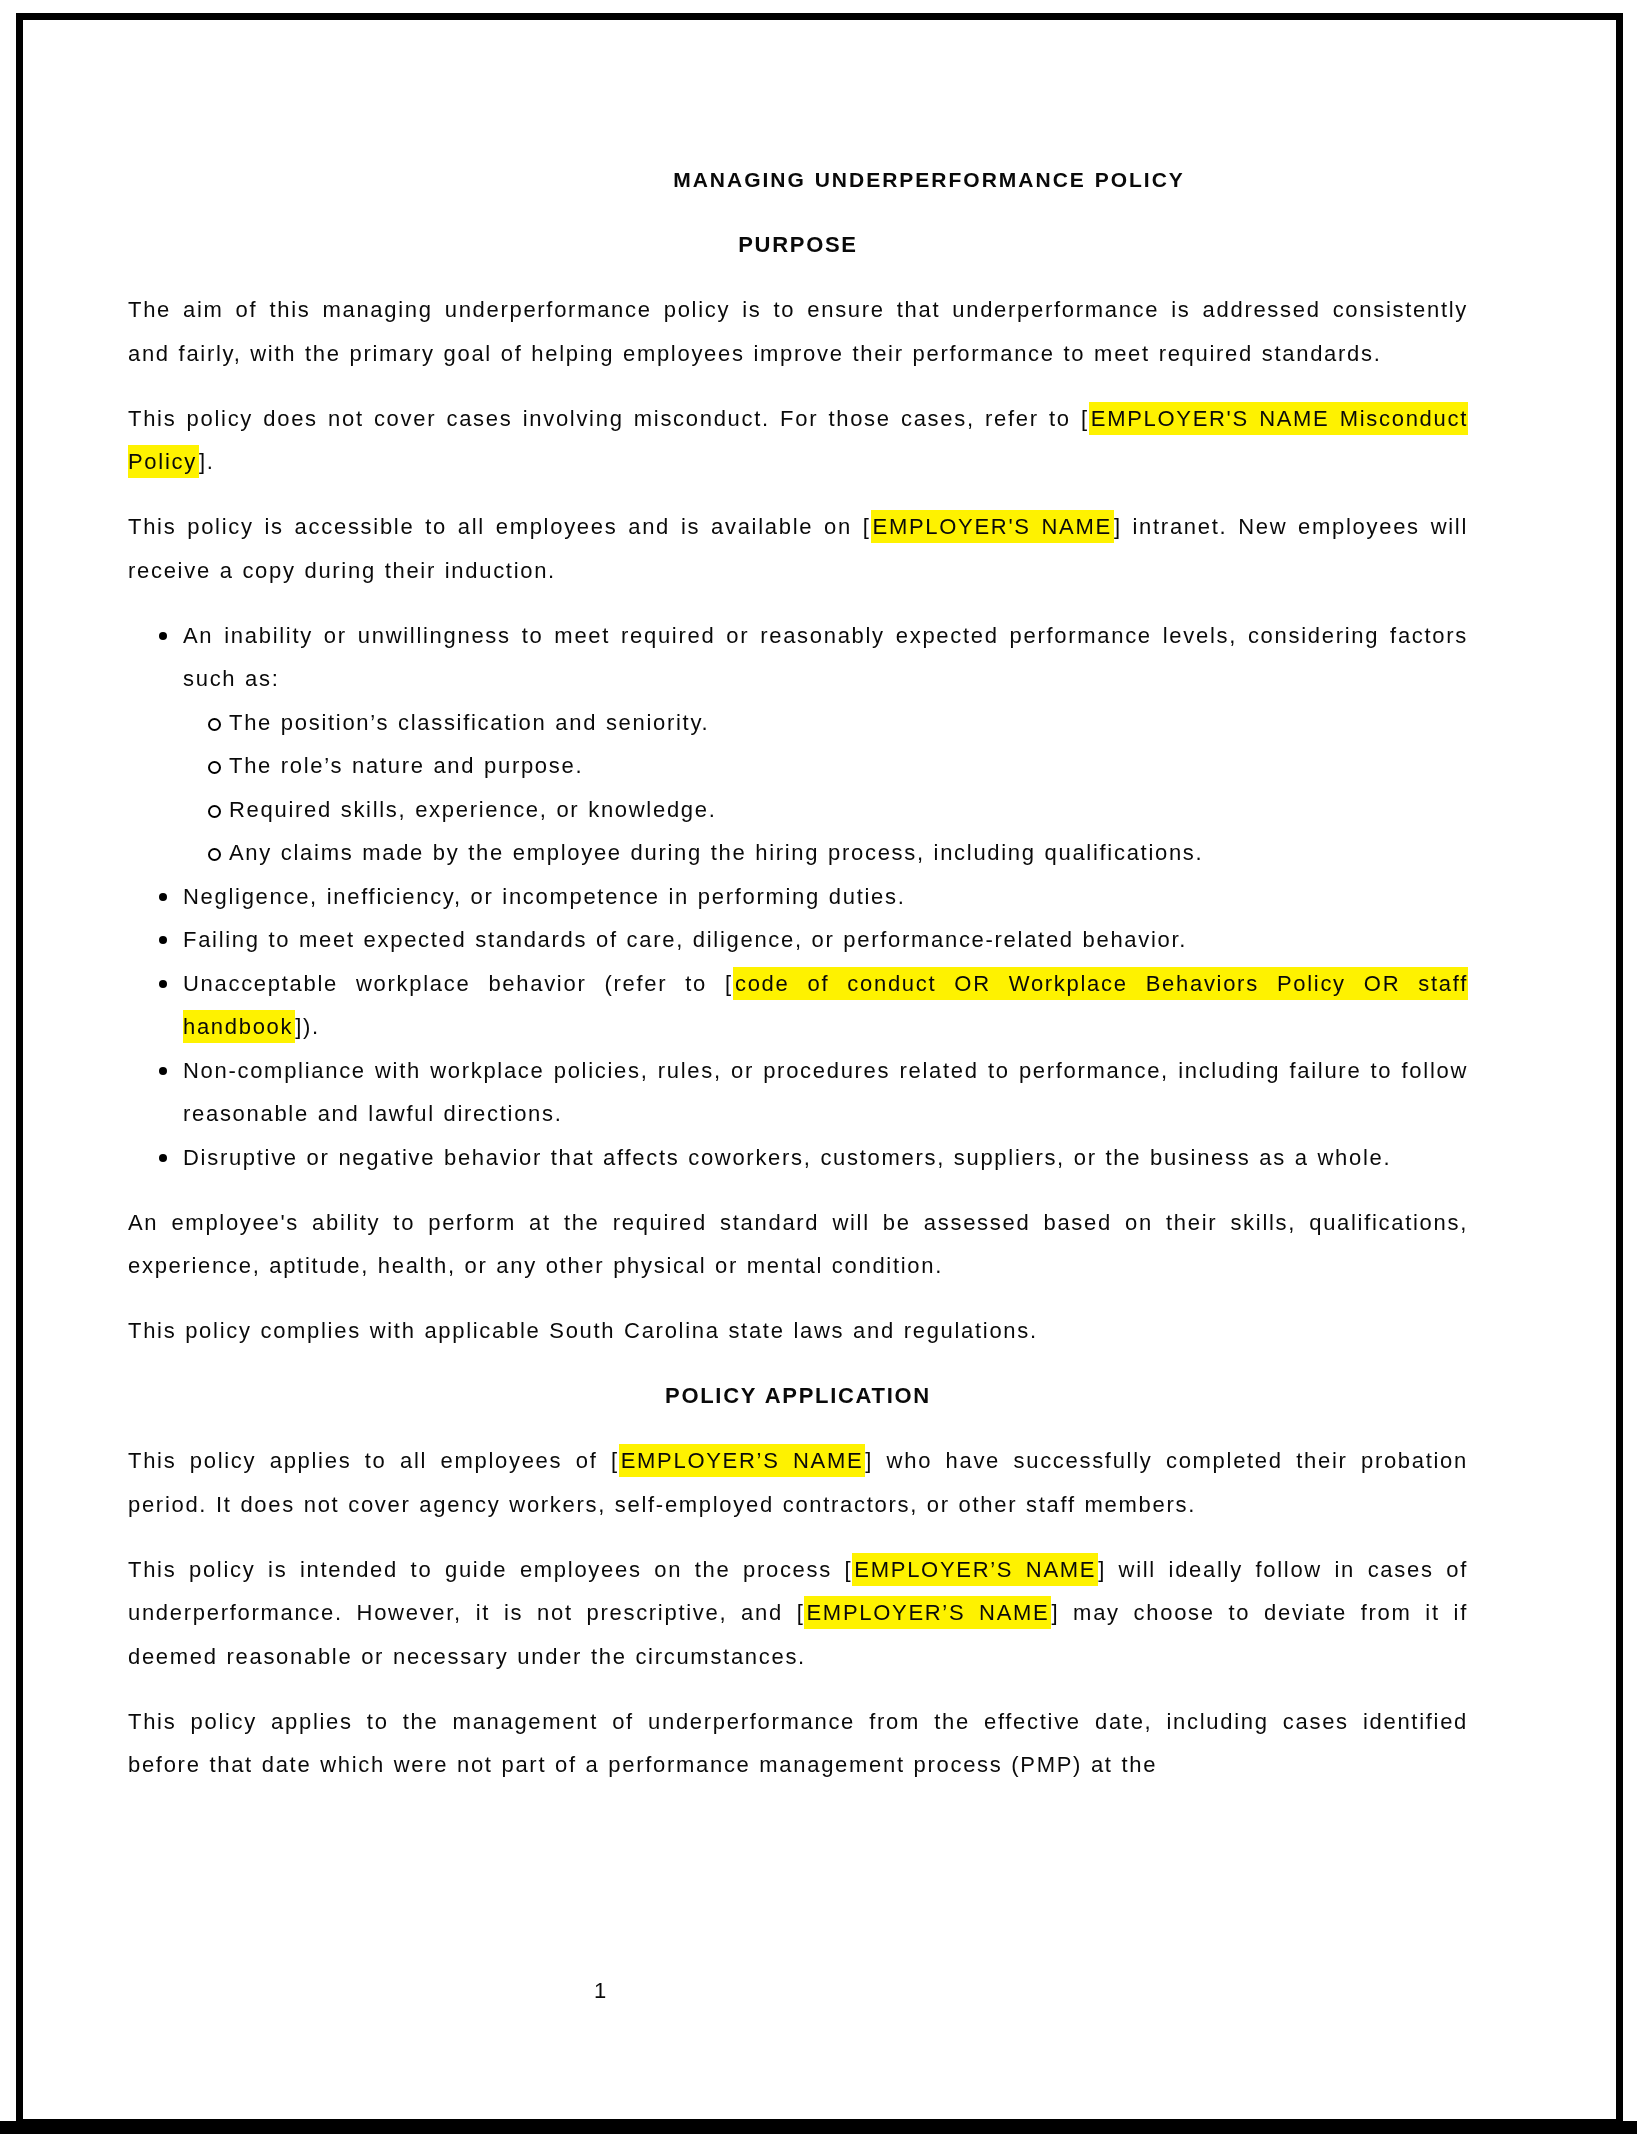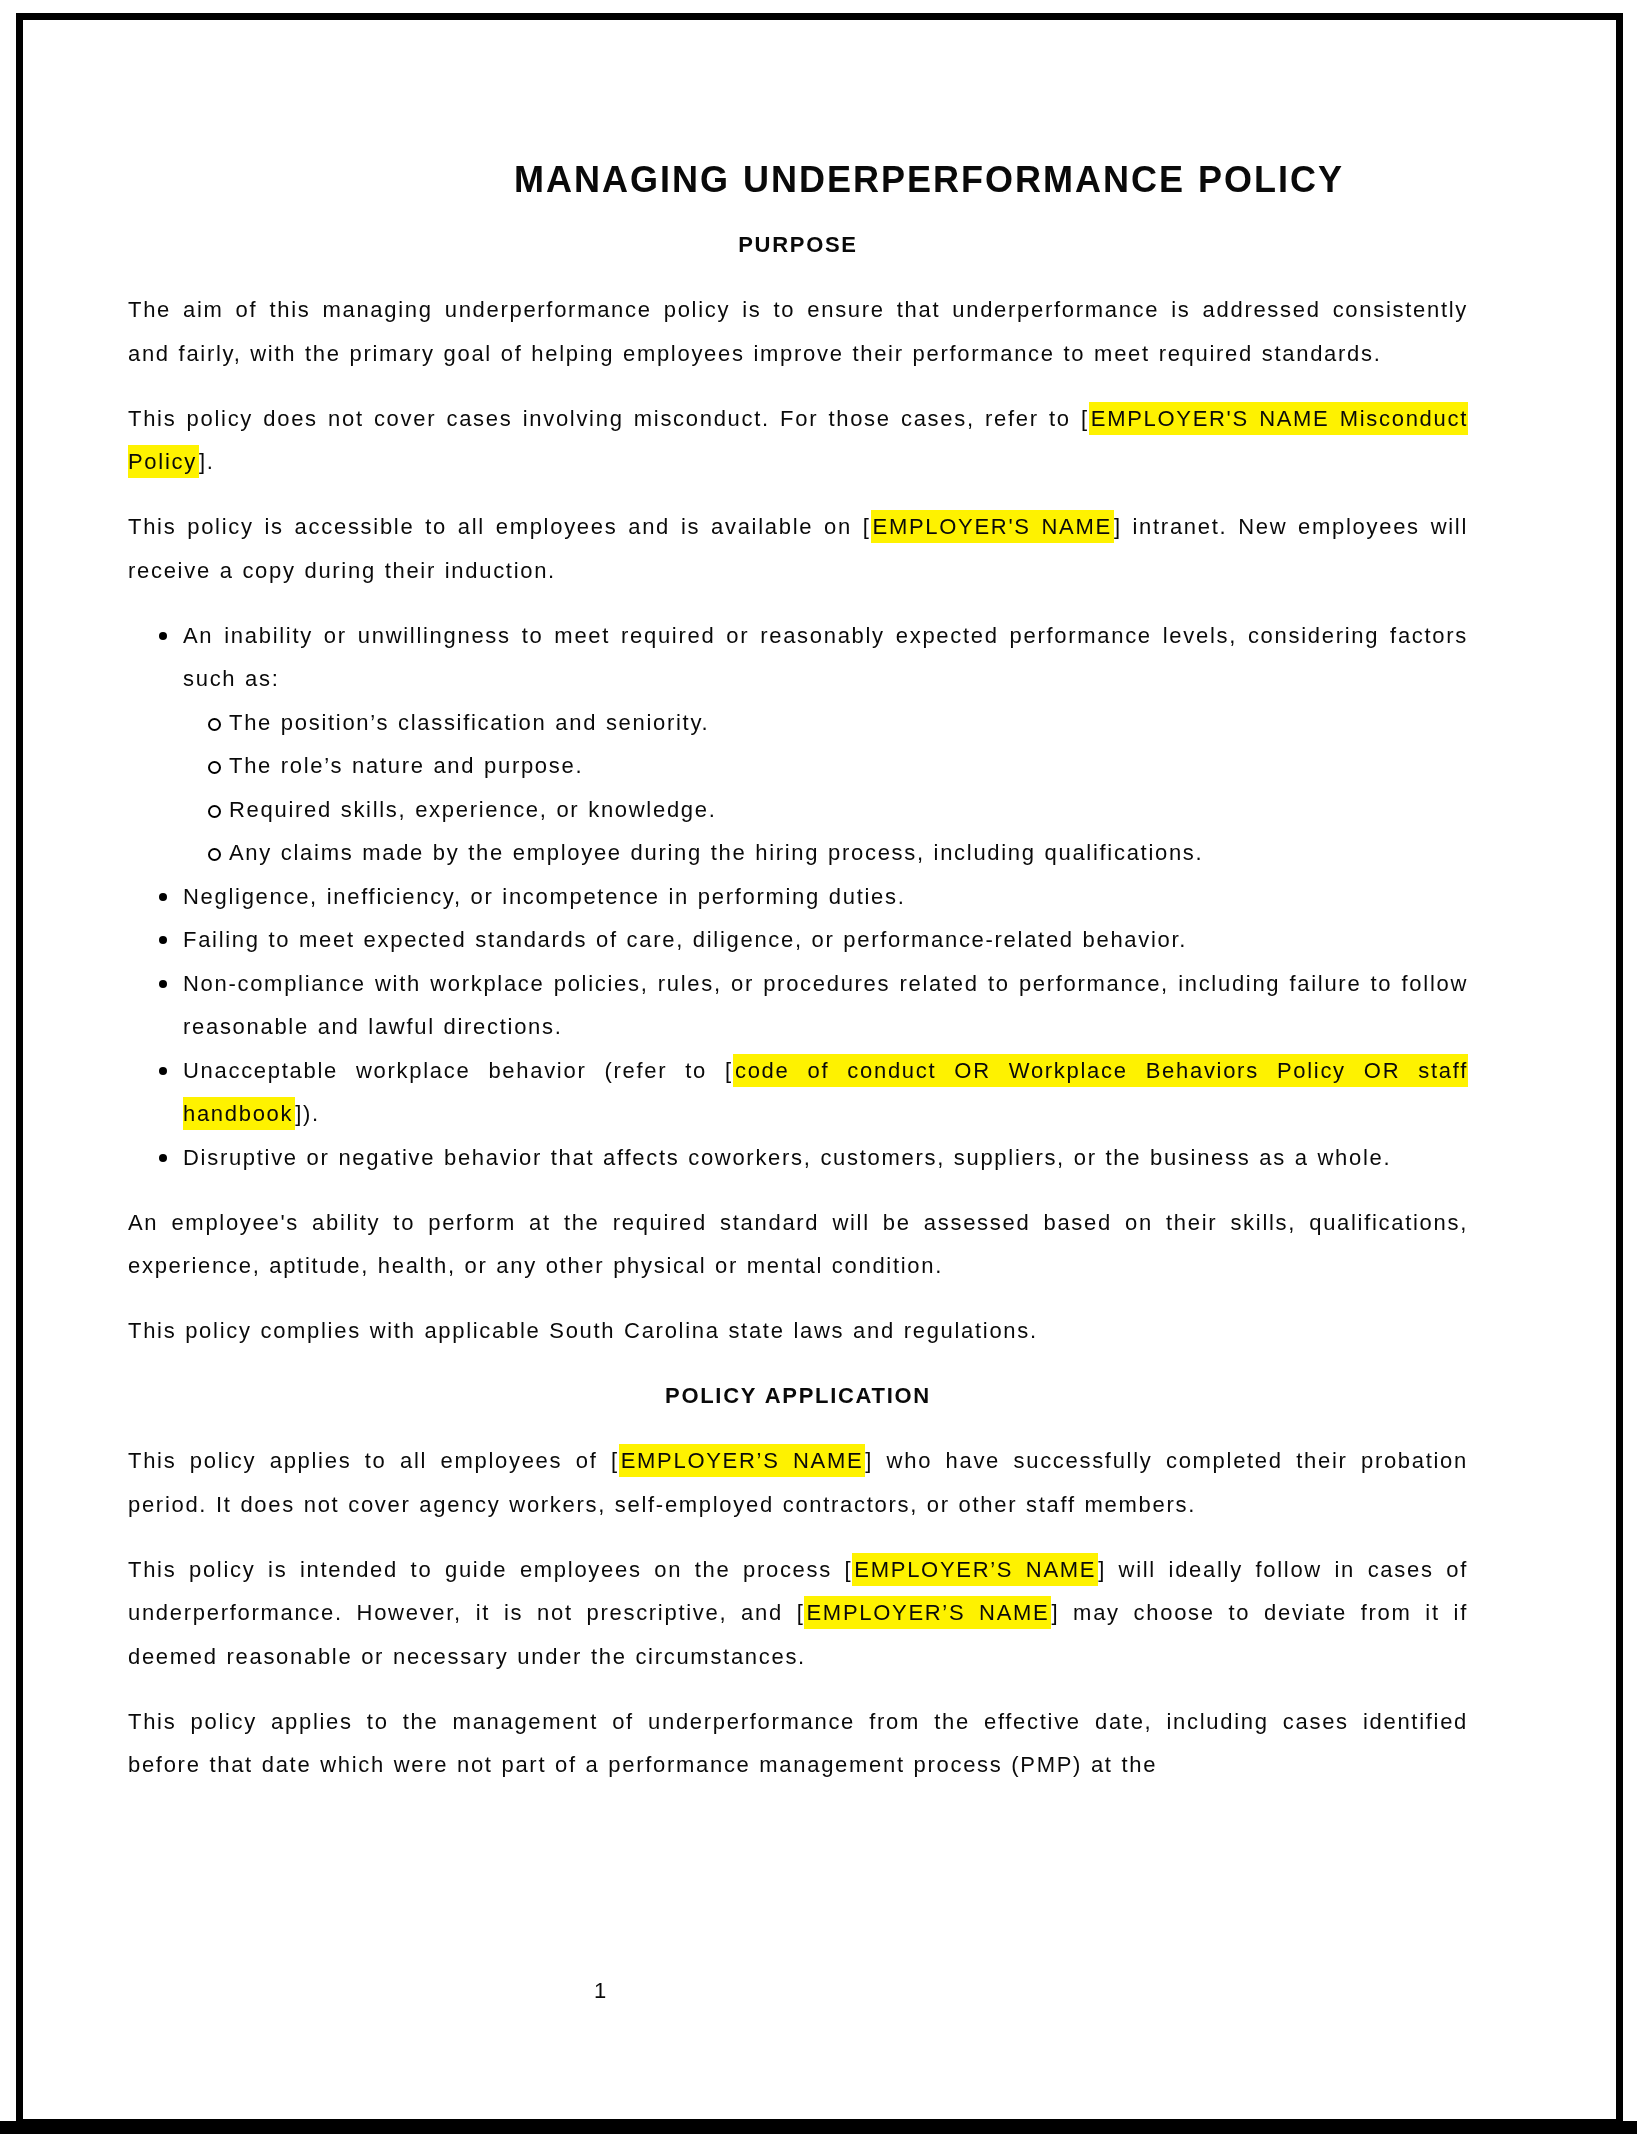--- a/index.html
+++ b/index.html
@@ -27,21 +27,21 @@
     left: 128px; top: 158px;
     width: 1340px;
     font-size: 22px;
     line-height: 43.5px;
     letter-spacing: 1.7px;
     word-spacing: 1px;
     text-align: justify;
   }
   .doc-title {
     font-weight: bold;
-    font-size: 36px;
+    font-size: 21px;
     letter-spacing: 2px;
     text-align: center;
     transform: translateX(131px);
     margin: 0 0 21.5px 0;
   }
   .doc-heading {
     font-weight: bold;
     text-align: center;
     margin: 0 0 21.5px 0;
   }
@@ -96,22 +96,22 @@
       <div class="para"><span>The aim of this managing underperformance policy is to ensure that underperformance is addressed consistently and fairly, with the primary goal of helping employees improve their performance to meet required standards.</span></div>
       <div class="para"><span>This policy does not cover cases involving misconduct. For those cases, refer to [</span><span class="hl">EMPLOYER'S NAME Misconduct Policy</span><span>].</span></div>
       <div class="para"><span>This policy is accessible to all employees and is available on [</span><span class="hl">EMPLOYER'S NAME</span><span>] intranet. New employees will receive a copy during their induction.</span></div>
       <div class="li li-1"><span class="marker m1"></span><span>An inability or unwillingness to meet required or reasonably expected performance levels, considering factors such as:</span></div>
       <div class="li li-2"><span class="marker m2"></span><span>The position’s classification and seniority.</span></div>
       <div class="li li-2"><span class="marker m2"></span><span>The role’s nature and purpose.</span></div>
       <div class="li li-2"><span class="marker m2"></span><span>Required skills, experience, or knowledge.</span></div>
       <div class="li li-2"><span class="marker m2"></span><span>Any claims made by the employee during the hiring process, including qualifications.</span></div>
       <div class="li li-1"><span class="marker m1"></span><span>Negligence, inefficiency, or incompetence in performing duties.</span></div>
       <div class="li li-1"><span class="marker m1"></span><span>Failing to meet expected standards of care, diligence, or performance-related behavior.</span></div>
+      <div class="li li-1"><span class="marker m1"></span><span>Unacceptable workplace behavior (refer to [</span><span class="hl">code of conduct OR Workplace Behaviors Policy OR staff handbook</span><span>]).</span></div>
       <div class="li li-1"><span class="marker m1"></span><span>Non-compliance with workplace policies, rules, or procedures related to performance, including failure to follow reasonable and lawful directions.</span></div>
-      <div class="li li-1"><span class="marker m1"></span><span>Unacceptable workplace behavior (refer to [</span><span class="hl">code of conduct OR Workplace Behaviors Policy OR staff handbook</span><span>]).</span></div>
       <div class="li li-1 block-end"><span class="marker m1"></span><span>Disruptive or negative behavior that affects coworkers, customers, suppliers, or the business as a whole.</span></div>
       <div class="para"><span>An employee's ability to perform at the required standard will be assessed based on their skills, qualifications, experience, aptitude, health, or any other physical or mental condition.</span></div>
       <div class="para"><span>This policy complies with applicable South Carolina state laws and regulations.</span></div>
       <div class="doc-heading"><span>POLICY APPLICATION</span></div>
       <div class="para"><span>This policy applies to all employees of [</span><span class="hl">EMPLOYER’S NAME</span><span>] who have successfully completed their probation period. It does not cover agency workers, self-employed contractors, or other staff members.</span></div>
       <div class="para"><span>This policy is intended to guide employees on the process [</span><span class="hl">EMPLOYER’S NAME</span><span>] will ideally follow in cases of underperformance. However, it is not prescriptive, and [</span><span class="hl">EMPLOYER’S NAME</span><span>] may choose to deviate from it if deemed reasonable or necessary under the circumstances.</span></div>
       <div class="para"><span>This policy applies to the management of underperformance from the effective date, including cases identified before that date which were not part of a performance management process (PMP) at the</span></div>
     </div>
   <div class="page-number">1</div>
   <div class="bottom-bar"></div>

